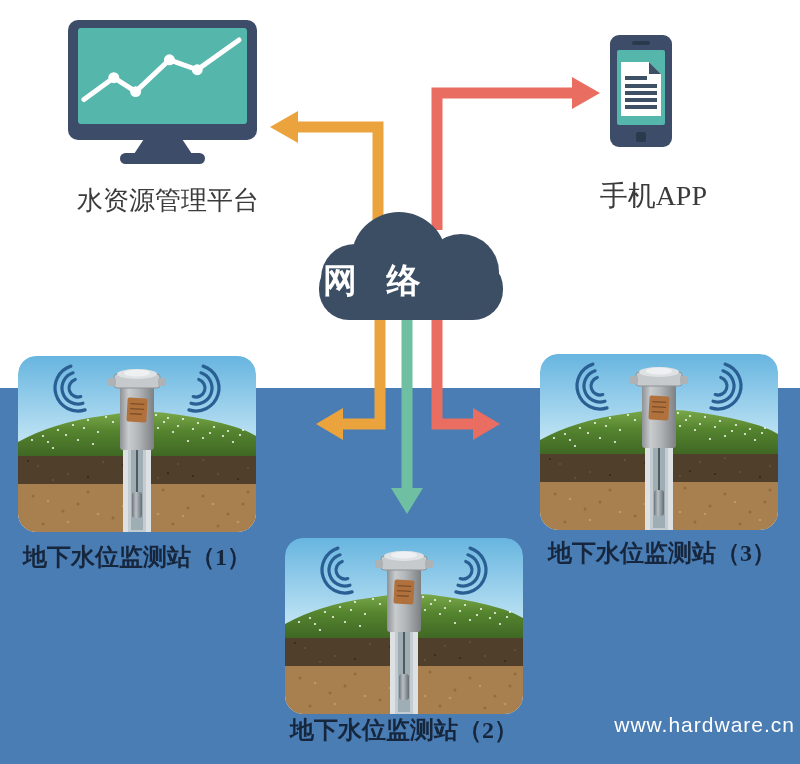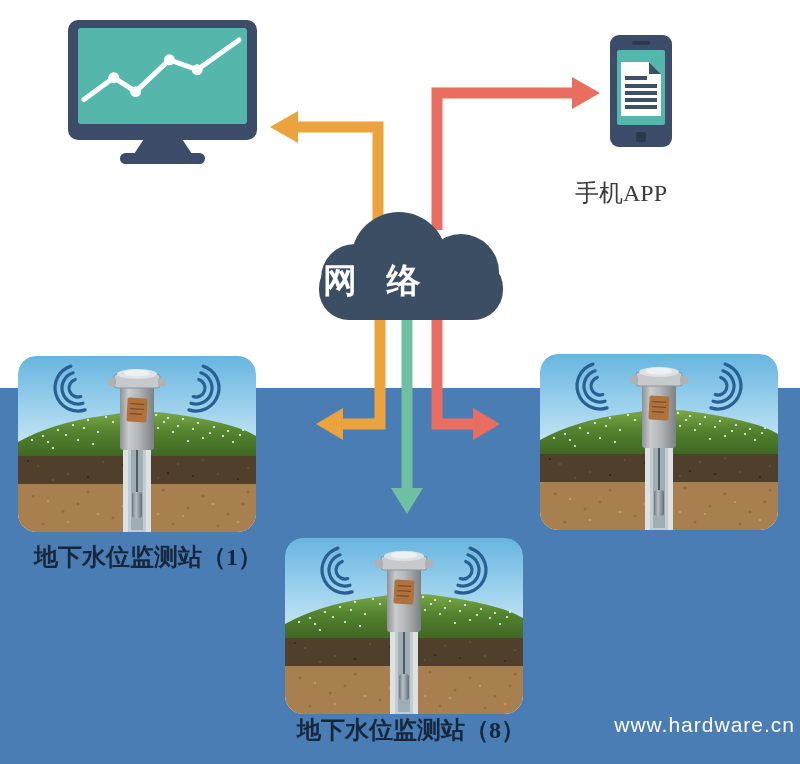--- a/index.html
+++ b/index.html
@@ -40,28 +40,28 @@
   .phone{position:absolute;left:610px;top:35px;width:62px;height:112px;border-radius:9px;
     background:var(--c-device_frame,#3d4c68);}
   .p-speaker{position:absolute;left:22px;top:6px;width:18px;height:3.5px;border-radius:2px;background:#2a3a4d;}
   .p-screen{position:absolute;left:7px;top:15px;width:48px;height:75px;border-radius:2px;
     background:var(--c-screen,#55b7ac);}
   .p-home{position:absolute;left:26px;top:97px;width:10px;height:10px;border-radius:2px;background:#2a3a4d;}
   .p-doc{position:absolute;left:4px;top:12px;width:40px;height:54px;background:#fff;}
   .p-doc .fold{position:absolute;top:0;right:0;}
   .doc-line{position:absolute;left:4px;height:3.5px;background:#3e5066;}
 
-  .app-label{position:absolute;left:575px;top:177px;width:132px;text-align:left;
-    font-size:24px;color:var(--c-top_label,#3b3b3b);font-family:"Liberation Serif",serif;}
+  .app-label{position:absolute;left:575px;top:177px;width:132px;text-align:right;
+    font-size:28px;color:var(--c-top_label,#3b3b3b);font-family:"Liberation Serif",serif;}
 
   
   .station{position:absolute;width:238px;height:176px;border-radius:18px;overflow:hidden;}
   .station svg{display:block;width:238px;height:176px;}
   .st1{left:18px;top:356px;} .st2{left:285px;top:538px;} .st3{left:540px;top:354px;}
-  .station-label{position:absolute;font-size:24px;font-weight:bold;text-align:right;
+  .station-label{position:absolute;font-size:24px;font-weight:bold;text-align:center;
     color:var(--c-station_label,#16263c);font-family:"Liberation Serif",serif;}
   .sl1{left:12px;top:541px;width:250px;}
   .sl2{left:283px;top:714px;width:242px;}
   .sl3{left:537px;top:537px;width:250px;}
 
   .watermark{position:absolute;right:5px;top:713px;color:var(--c-watermark_text,#fff);
     font-size:21px;letter-spacing:1px;font-family:Liberation Sans, sans-serif;}
   .wifi path{fill:none;stroke:var(--c-wifi,#2a5f94);stroke-width:3.2;stroke-linecap:round;}
 </style>
 </head>
@@ -261,20 +261,21 @@
         <polyline points="6,72 36,50 58,64 92,32 120,42 162,12" fill="none" stroke="#ffffff" stroke-width="5" stroke-linejoin="round" stroke-linecap="round"></polyline>
         <circle cx="36" cy="50" r="5.5" fill="#ffffff"></circle>
         <circle cx="58" cy="64" r="5.5" fill="#ffffff"></circle>
         <circle cx="92" cy="32" r="5.5" fill="#ffffff"></circle>
         <circle cx="120" cy="42" r="5.5" fill="#ffffff"></circle>
       </svg>
     </div>
     <div class="m-neck"></div>
     <div class="m-base"></div>
   </div>
+  <div class="platform-label">水资源管理平台</div>
 
   <div class="phone">
     <div class="p-speaker"></div>
     <div class="p-screen">
       <div class="p-doc">
         <svg class="fold" width="12" height="12">
           <path d="M0,0 L12,0 L12,12 Z" fill="#55b7ac"></path>
           <path d="M0,0 L12,12 L0,12 Z" fill="#3e5066"></path>
         </svg>
         <div class="doc-line" style="top:14px;width:22px"></div>
@@ -293,22 +294,23 @@
         <use href="#station-graphic"></use>
       </svg>
   </div>
   <div class="station-label sl1">地下水位监测站（1）</div>
 
   <div class="station st2">
     <svg>
         <use href="#station-graphic"></use>
       </svg>
   </div>
-  <div class="station-label sl2">地下水位监测站（8）</div>
+  <div class="station-label sl2">地下水位监测站（2）</div>
 
   <div class="station st3">
     <svg>
         <use href="#station-graphic"></use>
       </svg>
   </div>
+  <div class="station-label sl3">地下水位监测站（3）</div>
 
   <div class="watermark">www.hardware.cn</div>
 </div>
 
 </body></html>

